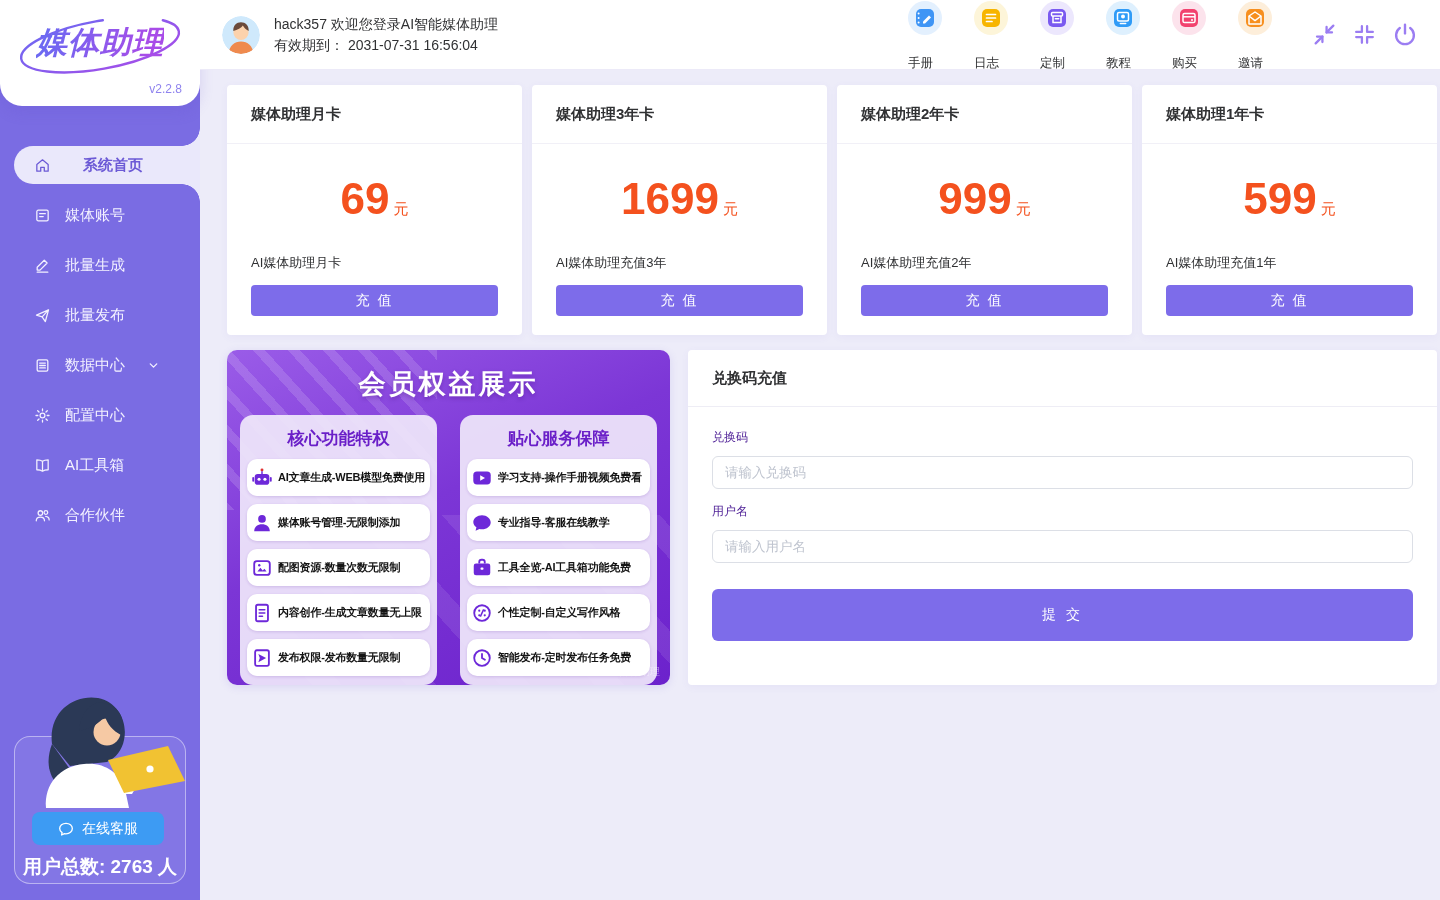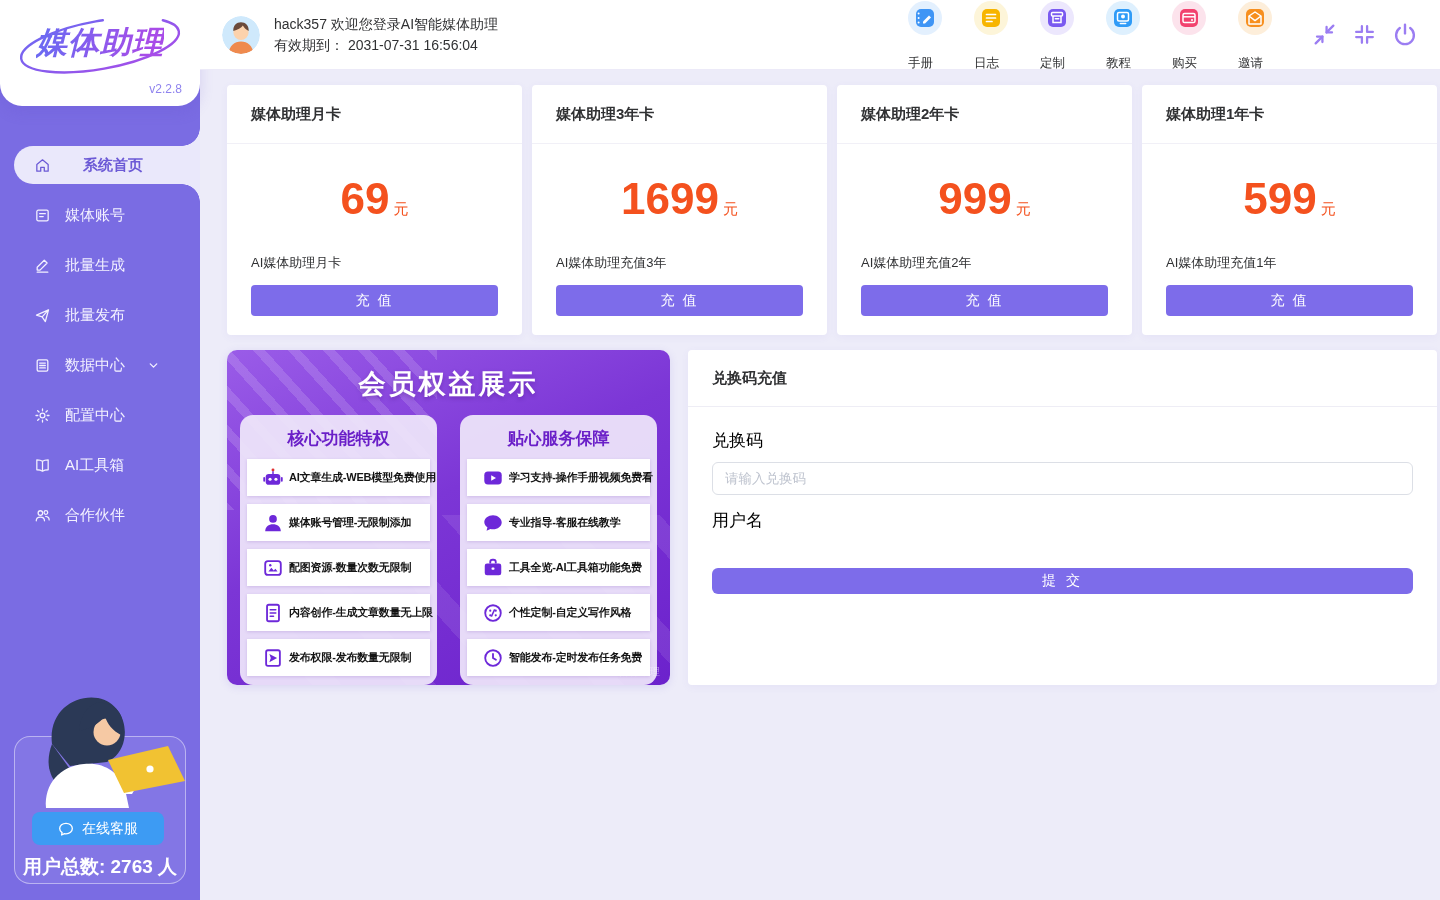--- a/index.html
+++ b/index.html
@@ -94,38 +94,38 @@
     box-shadow:0 2px 8px rgba(110,90,210,.15); }
   .benefits::before { content:""; position:absolute; left:-40px; top:-40px; width:250px; height:200px;
     background:repeating-linear-gradient(48deg, rgba(255,255,255,.14) 0 9px, transparent 9px 26px); }
   .benefits::after { content:""; position:absolute; right:-60px; bottom:-80px; width:440px; height:250px;
     background:repeating-linear-gradient(48deg, rgba(255,255,255,.09) 0 22px, transparent 22px 70px); }
   .benefits-title { position:relative; z-index:2; text-align:center; margin-top:16px;
     font-size:27px; font-weight:bold; color:#fff; letter-spacing:3px; text-shadow:0 2px 4px rgba(60,10,120,.35); }
   .benefit-cols { position:relative; z-index:2; display:flex; gap:23px; padding:13px 13px 0; }
   .bcol { flex:1; background:rgba(240,232,251,.92); border-radius:13px; padding:9px 7px; min-width:0; }
   .bcol-title { text-align:center; font-size:17px; font-weight:bold; color:#6a1fc8; margin:3px 0 9px; }
-  .brow { height:37px; background:#fff; border-radius:0; display:flex; align-items:center;
-    gap:5px; padding:0 15px; margin-bottom:8px; box-shadow:0 1px 3px rgba(90,40,160,.18); }
+  .brow { height:37px; background:#fff; border-radius:10px; display:flex; align-items:center;
+    gap:5px; padding:0 4px; margin-bottom:8px; box-shadow:0 1px 3px rgba(90,40,160,.18); }
   .brow:last-child { margin-bottom:0; }
   .brow svg { flex:0 0 auto; }
   .brow-text { font-size:11px; font-weight:bold; color:#141414; white-space:nowrap; letter-spacing:-0.2px; }
   .watermark { position:absolute; right:10px; bottom:6px; z-index:3; font-size:10px; color:rgba(255,255,255,.45); }
 
   
   .redeem { flex:1; background:#fff; border-radius:4px; box-shadow:0 2px 8px rgba(110,90,210,.06); }
   .rd-header { height:57px; display:flex; align-items:center; padding:0 24px; font-size:15px;
     font-weight:bold; color:#303133; border-bottom:1px solid #eeedf5; }
   .rd-body { padding:22px 24px 0; }
-  .rd-label { font-size:17px; color:#000000; margin-bottom:10px; }
+  .rd-label { font-size:12px; color:#4c1d95; margin-bottom:10px; }
   .rd-group + .rd-group { margin-top:14px; }
   .rd-input { width:100%; height:33px; border:1px solid #dcdfe6; border-radius:6px; padding:0 12px;
     font-size:13.5px; color:#303133; outline:none; font-family:inherit; }
   .rd-input::placeholder { color:#bfc4cf; }
-  .rd-submit { margin-top:26px; width:100%; height:26px; background:#7d6cea; border:none; border-radius:6px;
+  .rd-submit { margin-top:26px; width:100%; height:52px; background:#7d6cea; border:none; border-radius:6px;
     color:#fff; font-size:14px; letter-spacing:3px; cursor:pointer; font-family:inherit; }
 </style>
 </head>
 <body>
 
 <aside class="sidebar">
   <div class="logo-card">
     <div class="logo-wrap">
       <svg class="logo-ellipse" width="174" height="62" viewBox="0 0 174 62">
         <defs>
@@ -498,19 +498,20 @@
 
     <section class="redeem">
       <div class="rd-header">兑换码充值</div>
       <div class="rd-body">
         <div class="rd-group">
           <div class="rd-label">兑换码</div>
           <input class="rd-input" type="text" placeholder="请输入兑换码" style="">
         </div>
         <div class="rd-group">
           <div class="rd-label">用户名</div>
+          <input class="rd-input" type="text" placeholder="请输入用户名" style="">
         </div>
         <button class="rd-submit">提 交</button>
       </div>
     </section>
   </div>
 
 </main>
 
 </body></html>

